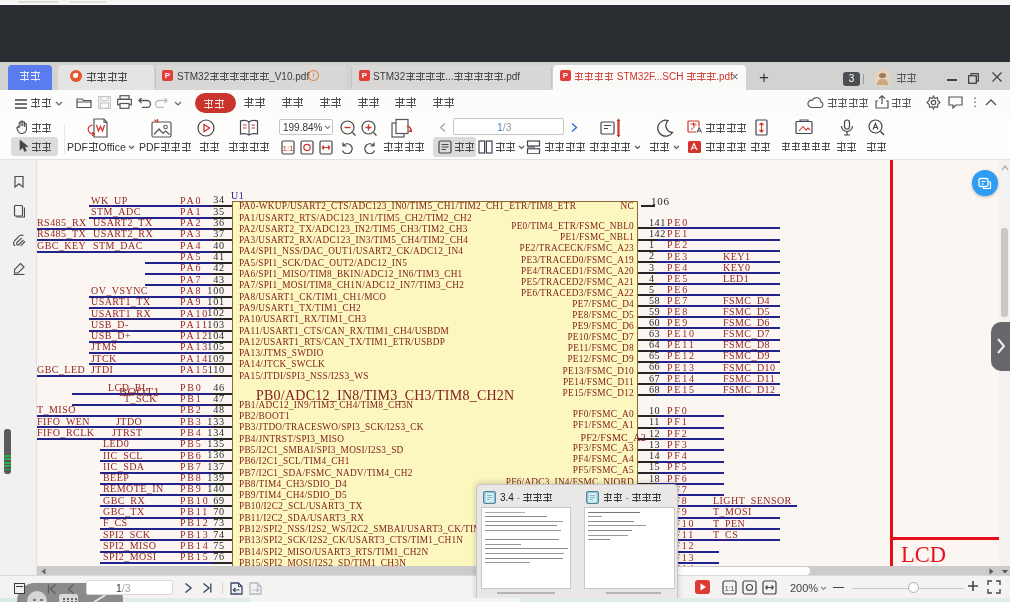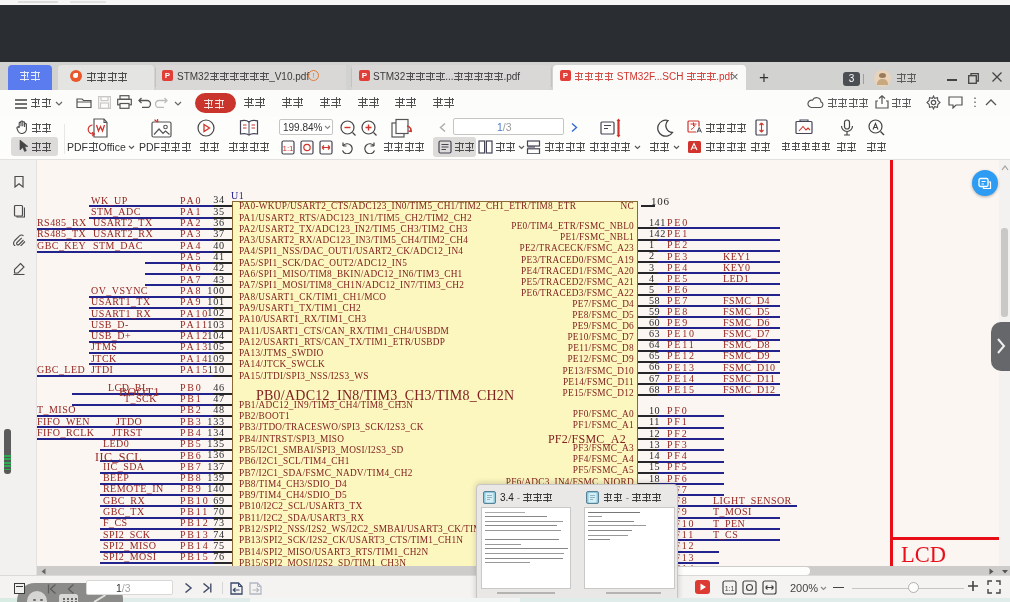--- a/index.html
+++ b/index.html
@@ -399,21 +399,21 @@
 <div class="s" style="left:37px;top:427.9px;font-size:10px;letter-spacing:0.45px;color:#942621">FIFO_RCLK</div>
 <div class="s" style="left:180px;top:427.9px;font-size:10px;letter-spacing:1.8px;color:#942621">PB4</div>
 <div class="s" style="right:785px;top:427.8px;font-size:10.2px;letter-spacing:0.8px;color:#2a2a2a;text-align:right">134</div>
 <div style="position:absolute;left:100px;top:449px;width:113px;height:2px;background:#23238e"></div>
 <div style="position:absolute;left:213px;top:449px;width:19px;height:2px;background:#26262a"></div>
 <div class="s" style="left:103px;top:439.2px;font-size:10px;letter-spacing:0.45px;color:#942621">LED0</div>
 <div class="s" style="left:180px;top:439.2px;font-size:10px;letter-spacing:1.8px;color:#942621">PB5</div>
 <div class="s" style="right:785px;top:439.1px;font-size:10.2px;letter-spacing:0.8px;color:#2a2a2a;text-align:right">135</div>
 <div style="position:absolute;left:100px;top:460px;width:113px;height:2px;background:#23238e"></div>
 <div style="position:absolute;left:213px;top:460px;width:19px;height:2px;background:#26262a"></div>
-<div class="s" style="left:95px;top:450.5px;font-size:12px;letter-spacing:0.45px;color:#942621">IIC_SCL</div>
+<div class="s" style="left:103px;top:450.5px;font-size:10px;letter-spacing:0.45px;color:#942621">IIC_SCL</div>
 <div class="s" style="left:180px;top:450.5px;font-size:10px;letter-spacing:1.8px;color:#942621">PB6</div>
 <div class="s" style="right:785px;top:450.4px;font-size:10.2px;letter-spacing:0.8px;color:#2a2a2a;text-align:right">136</div>
 <div style="position:absolute;left:100px;top:472px;width:113px;height:2px;background:#23238e"></div>
 <div style="position:absolute;left:213px;top:472px;width:19px;height:2px;background:#26262a"></div>
 <div class="s" style="left:103px;top:461.8px;font-size:10px;letter-spacing:0.45px;color:#942621">IIC_SDA</div>
 <div class="s" style="left:180px;top:461.8px;font-size:10px;letter-spacing:1.8px;color:#942621">PB7</div>
 <div class="s" style="right:785px;top:461.8px;font-size:10.2px;letter-spacing:0.8px;color:#2a2a2a;text-align:right">137</div>
 <div style="position:absolute;left:100px;top:483px;width:113px;height:2px;background:#23238e"></div>
 <div style="position:absolute;left:213px;top:483px;width:19px;height:2px;background:#26262a"></div>
 <div class="s" style="left:103px;top:473.1px;font-size:10px;letter-spacing:0.45px;color:#942621">BEEP</div>
@@ -588,21 +588,21 @@
 <div class="s" style="right:376px;top:410.2px;font-size:9.3px;letter-spacing:0.25px;color:#802120;text-align:right">PF0/FSMC_A0</div>
 <div style="position:absolute;left:638px;top:427px;width:19px;height:2px;background:#26262a"></div>
 <div style="position:absolute;left:657px;top:427px;width:67px;height:2px;background:#23238e"></div>
 <div class="s" style="left:649px;top:417.4px;font-size:10.2px;letter-spacing:0.5px;color:#2a2a2a">11</div>
 <div class="s" style="left:667px;top:417.4px;font-size:10px;letter-spacing:1.8px;color:#942621">PF1</div>
 <div class="s" style="right:376px;top:421.4px;font-size:9.3px;letter-spacing:0.25px;color:#802120;text-align:right">PF1/FSMC_A1</div>
 <div style="position:absolute;left:638px;top:438px;width:19px;height:2px;background:#26262a"></div>
 <div style="position:absolute;left:657px;top:438px;width:67px;height:2px;background:#23238e"></div>
 <div class="s" style="left:649px;top:428.6px;font-size:10.2px;letter-spacing:0.5px;color:#2a2a2a">12</div>
 <div class="s" style="left:667px;top:428.7px;font-size:10px;letter-spacing:1.8px;color:#942621">PF2</div>
-<div class="s" style="right:384px;top:432.7px;font-size:12px;letter-spacing:0.25px;color:#802120;text-align:right">PF2/FSMC_A2</div>
+<div class="s" style="right:364px;top:432.7px;font-size:10px;letter-spacing:0.25px;color:#802120;text-align:right">PF2/FSMC_A2</div>
 <div style="position:absolute;left:638px;top:449px;width:19px;height:2px;background:#26262a"></div>
 <div style="position:absolute;left:657px;top:449px;width:67px;height:2px;background:#23238e"></div>
 <div class="s" style="left:649px;top:439.9px;font-size:10.2px;letter-spacing:0.5px;color:#2a2a2a">13</div>
 <div class="s" style="left:667px;top:439.9px;font-size:10px;letter-spacing:1.8px;color:#942621">PF3</div>
 <div class="s" style="right:376px;top:443.9px;font-size:9.3px;letter-spacing:0.25px;color:#802120;text-align:right">PF3/FSMC_A3</div>
 <div style="position:absolute;left:638px;top:461px;width:19px;height:2px;background:#26262a"></div>
 <div style="position:absolute;left:657px;top:461px;width:67px;height:2px;background:#23238e"></div>
 <div class="s" style="left:649px;top:451.1px;font-size:10.2px;letter-spacing:0.5px;color:#2a2a2a">14</div>
 <div class="s" style="left:667px;top:451.2px;font-size:10px;letter-spacing:1.8px;color:#942621">PF4</div>
 <div class="s" style="right:376px;top:455.2px;font-size:9.3px;letter-spacing:0.25px;color:#802120;text-align:right">PF4/FSMC_A4</div>

